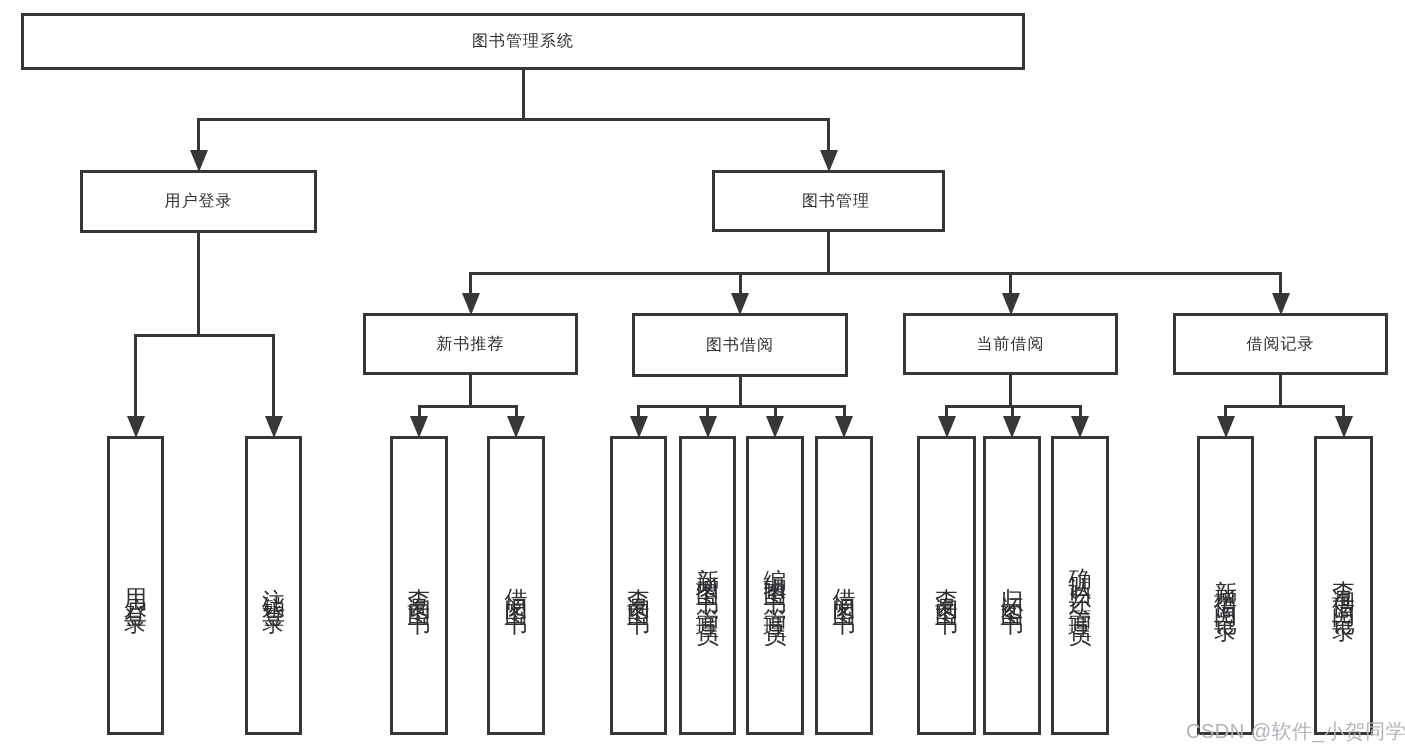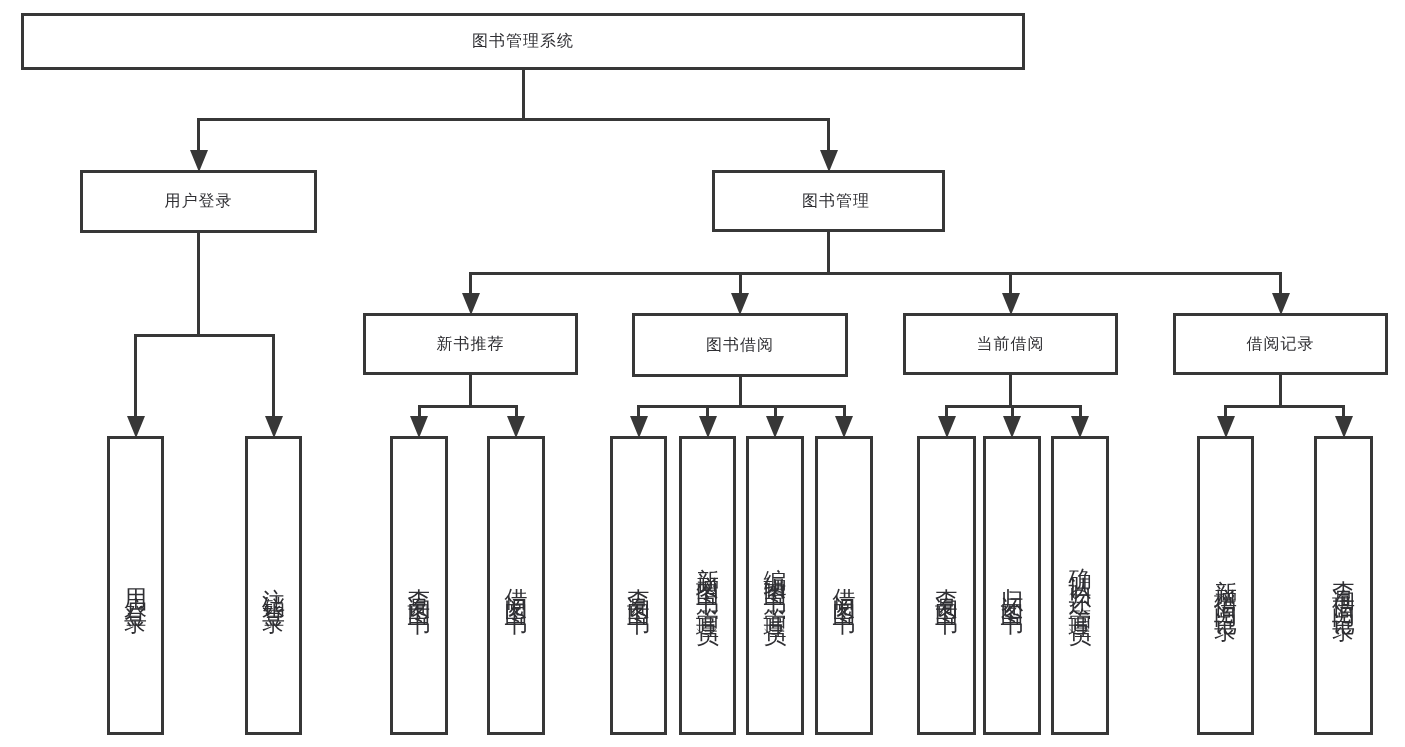--- a/index.html
+++ b/index.html
@@ -60,20 +60,21 @@
     color: var(--wm);
     letter-spacing: 0.5px;
     z-index: 20;
     white-space: nowrap;
   }
 </style>
 </head>
 <body>
 
 <div id="stage">
+  <div class="watermark">CSDN @软件_小贺同学</div>
 <div class="node" style="left: 21px; top: 13px; width: 1004px; height: 57px;">
       <span class="lbl">图书管理系统</span>
     </div>
     <div class="node" style="left: 80px; top: 170px; width: 237px; height: 63px;">
       <span class="lbl">用户登录</span>
     </div>
     <div class="node" style="left: 712px; top: 170px; width: 233px; height: 62px; padding-left: 15px;">
       <span class="lbl">图书管理</span>
     </div>
     <div class="node" style="left: 363px; top: 313px; width: 215px; height: 62px;">

